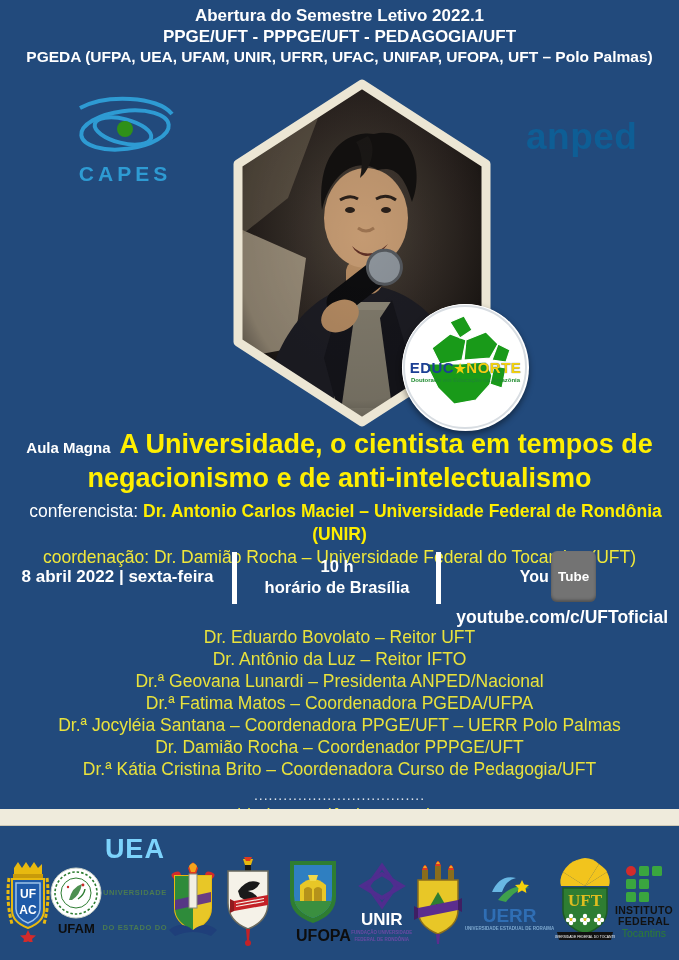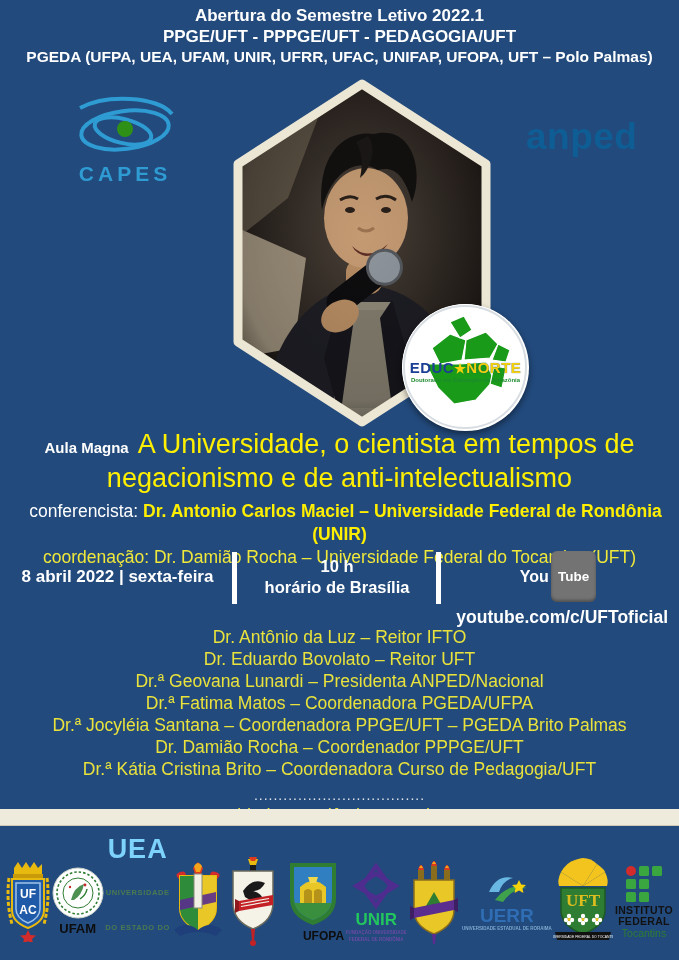--- a/index.html
+++ b/index.html
@@ -34,21 +34,21 @@
                  font-weight:bold; font-size:15px; letter-spacing:0.5px; white-space:nowrap; }
   .badge-title .b-blue { color:#1b3f94; }
   .badge-title .b-star { color:#f5d20b; font-size:13px; }
   .badge-title .b-yellow { color:#f5d20b; text-shadow:0 0 1px #1b3f94; }
   .badge-sub { position:absolute; top:73px; left:0; right:0; text-align:center;
                font-size:6px; font-weight:bold; color:#1e8a2e; white-space:nowrap; }
 
   
   .title-wrap { position:absolute; top:427px; left:0; right:0; text-align:center; }
   .kicker { color:#ffffff; font-weight:bold; font-size:15px; margin-right:9px; }
-  .big-title { color:#ffef00; font-weight:normal; font-size:27px; line-height:34px;text-align:center; }
+  .big-title { color:#ffef00; font-weight:bold; font-size:27px; line-height:34px;text-align:center; }
   .speaker-line { margin-top:5px; font-size:17.5px; line-height:23px; }
   .speaker-label { color:#ffffff;margin-left:12px; }
   .speaker-name { color:#ffef00; font-weight:bold; }
   .coord-line { color:#f0e83a; font-size:17.5px; line-height:23px; }
 
   
   .info { position:absolute; top:548px; left:0; right:0; height:62px; color:#ffffff; }
   .divider { position:absolute; top:4px; width:5px; height:52px; background:#ffffff; }
   .div1 { left:232px; } .div2 { left:436px; }
   .info-date { position:absolute; left:10px; top:0; width:215px; height:58px;
@@ -71,26 +71,26 @@
   .closing { color:#e9e23c; font-size:17.5px; line-height:22px; }
 
   
   .strip { position:absolute; top:809px; left:0; right:0; height:17px; background:#efebdc;
            border-bottom:1px solid #cfc9b6; }
   .band { position:absolute; top:826px; left:0; right:0; bottom:0; }
   .band-row { position:absolute; top:10px; left:6px; right:6px; display:flex;
               justify-content:space-between; align-items:center; }
   .blogo { display:flex; flex-direction:column; align-items:center; gap:2px; }
   .blogo-label { font-weight:bold; color:#0d0d0d; font-size:13px; }
-  .ufopa-label { font-size:12px;margin-left:20px; }
+  .ufopa-label { font-size:16px;margin-left:20px; }
   .uea-txt { text-align:left; color:#4a7a52; }
   .uea-acro { font-weight:bold; font-size:27px; line-height:26px; letter-spacing:1px; color:#7dd3fc; }
   .uea-l { font-size:7.5px; font-weight:bold; line-height:9px; letter-spacing:0.6px;margin-top:24px; }
   .uea-am { color:#7fa182; letter-spacing:2.2px; }
-  .unir-txt { color:#22c55e; font-weight:bold; font-size:17px; line-height:16px; }
+  .unir-txt { color:#ffffff; font-weight:bold; font-size:17px; line-height:16px; }
   .unir-sub { color:#6b4aa5; font-size:4.5px; line-height:5px; font-weight:bold; text-align:center; }
   .uerr-sub { color:#7ea9cf; font-size:4.5px; line-height:6px; font-weight:bold; }
   .if-txt { text-align:center; }
   .if-l1 { font-weight:bold; color:#111111; font-size:10.5px; line-height:11px; letter-spacing:0.3px; }
   .if-l3 { color:#2e7d32; font-size:10.5px; line-height:12px; }
 </style>
 </head>
 <body>
 
 <div class="poster">
@@ -215,25 +215,25 @@
     <div class="info-yt">
       <div class="yt-row">
         <span class="yt-you">You</span>
         <span class="yt-tube">Tube</span>
       </div>
       <div class="yt-url">youtube.com/c/UFToficial</div>
     </div>
   </div>
 
   <div class="names">
+    <div>Dr. Eduardo Bovolato – Reitor UFT</div>
     <div>Dr. Antônio da Luz – Reitor IFTO</div>
-    <div>Dr. Eduardo Bovolato – Reitor UFT</div>
     <div>Dr.ª Geovana Lunardi – Presidenta ANPED/Nacional</div>
     <div>Dr.ª Fatima Matos – Coordenadora PGEDA/UFPA</div>
-    <div>Dr.ª Jocyléia Santana – Coordenadora PPGE/UFT – PGEDA Brito Palmas</div>
+    <div>Dr.ª Jocyléia Santana – Coordenadora PPGE/UFT – UERR Polo Palmas</div>
     <div>Dr. Damião Rocha – Coordenador PPPGE/UFT</div>
     <div>Dr.ª Kátia Cristina Brito – Coordenadora Curso de Pedagogia/UFT</div>
     <div class="dots-line">...................................</div>
     <div class="closing">autoridades acadêmicas na abertura</div>
   </div>
 
   <div class="strip"></div>
 
   <div class="band">
     <div class="band-row">

